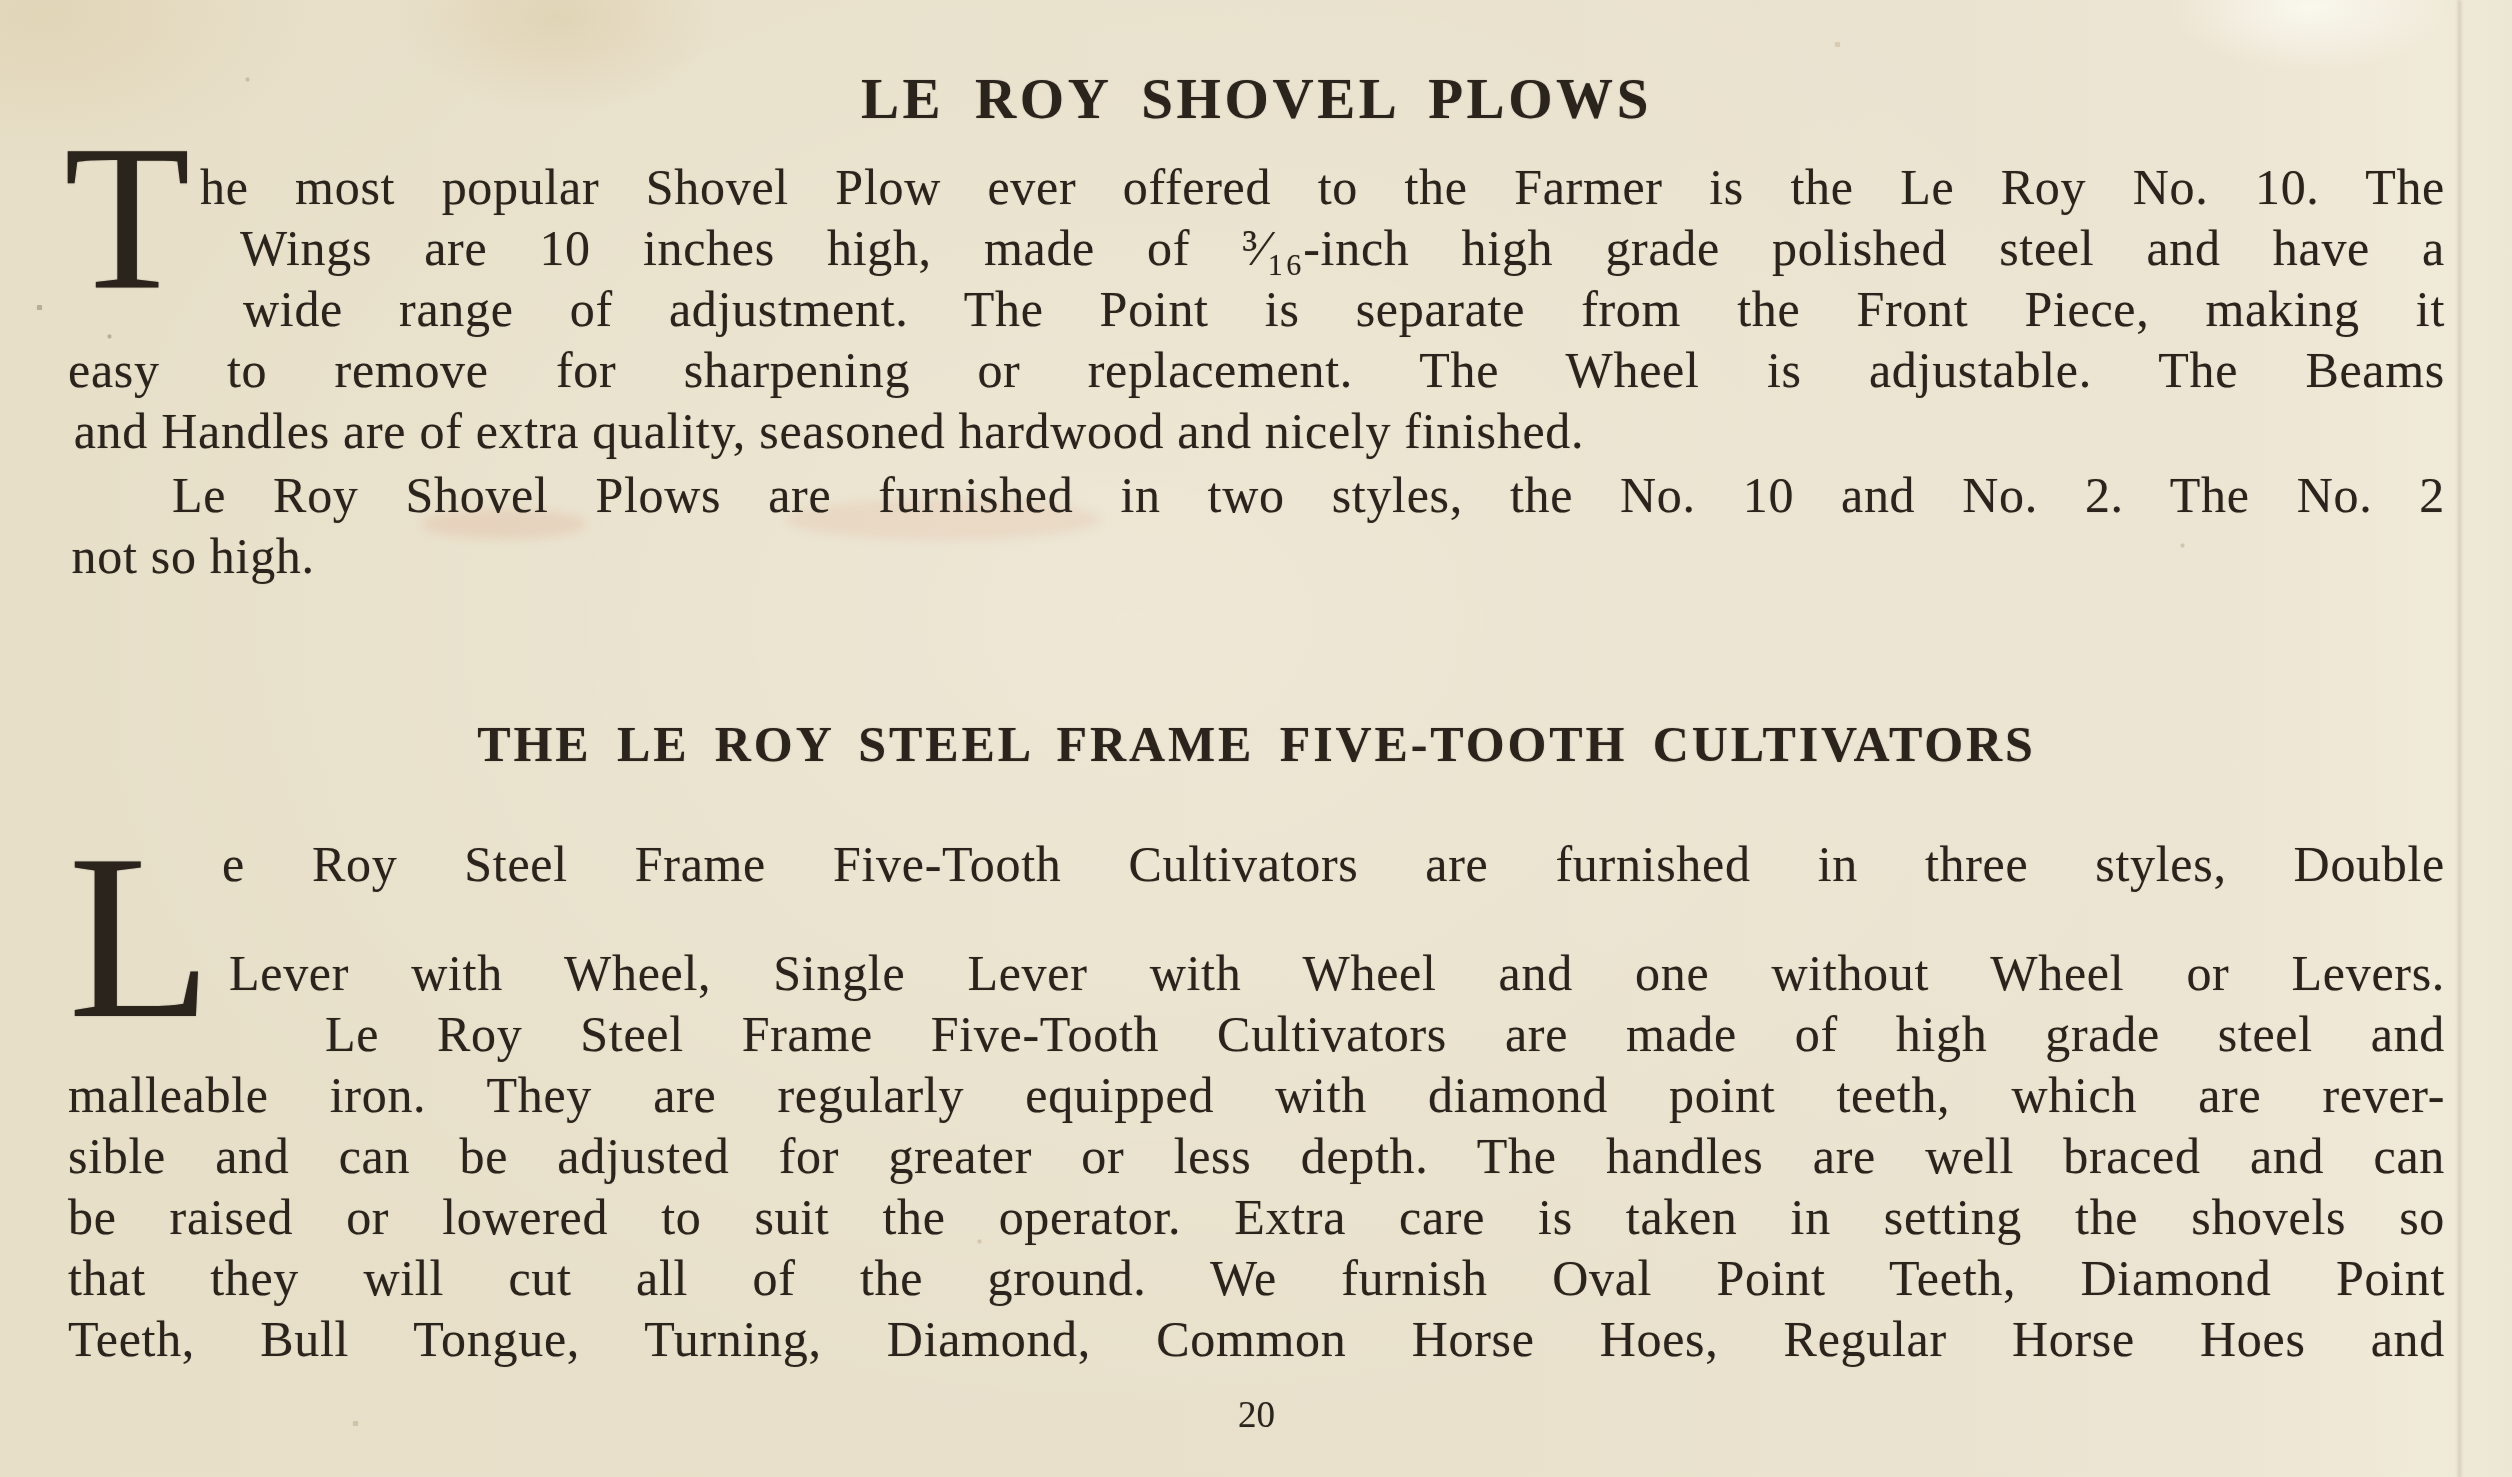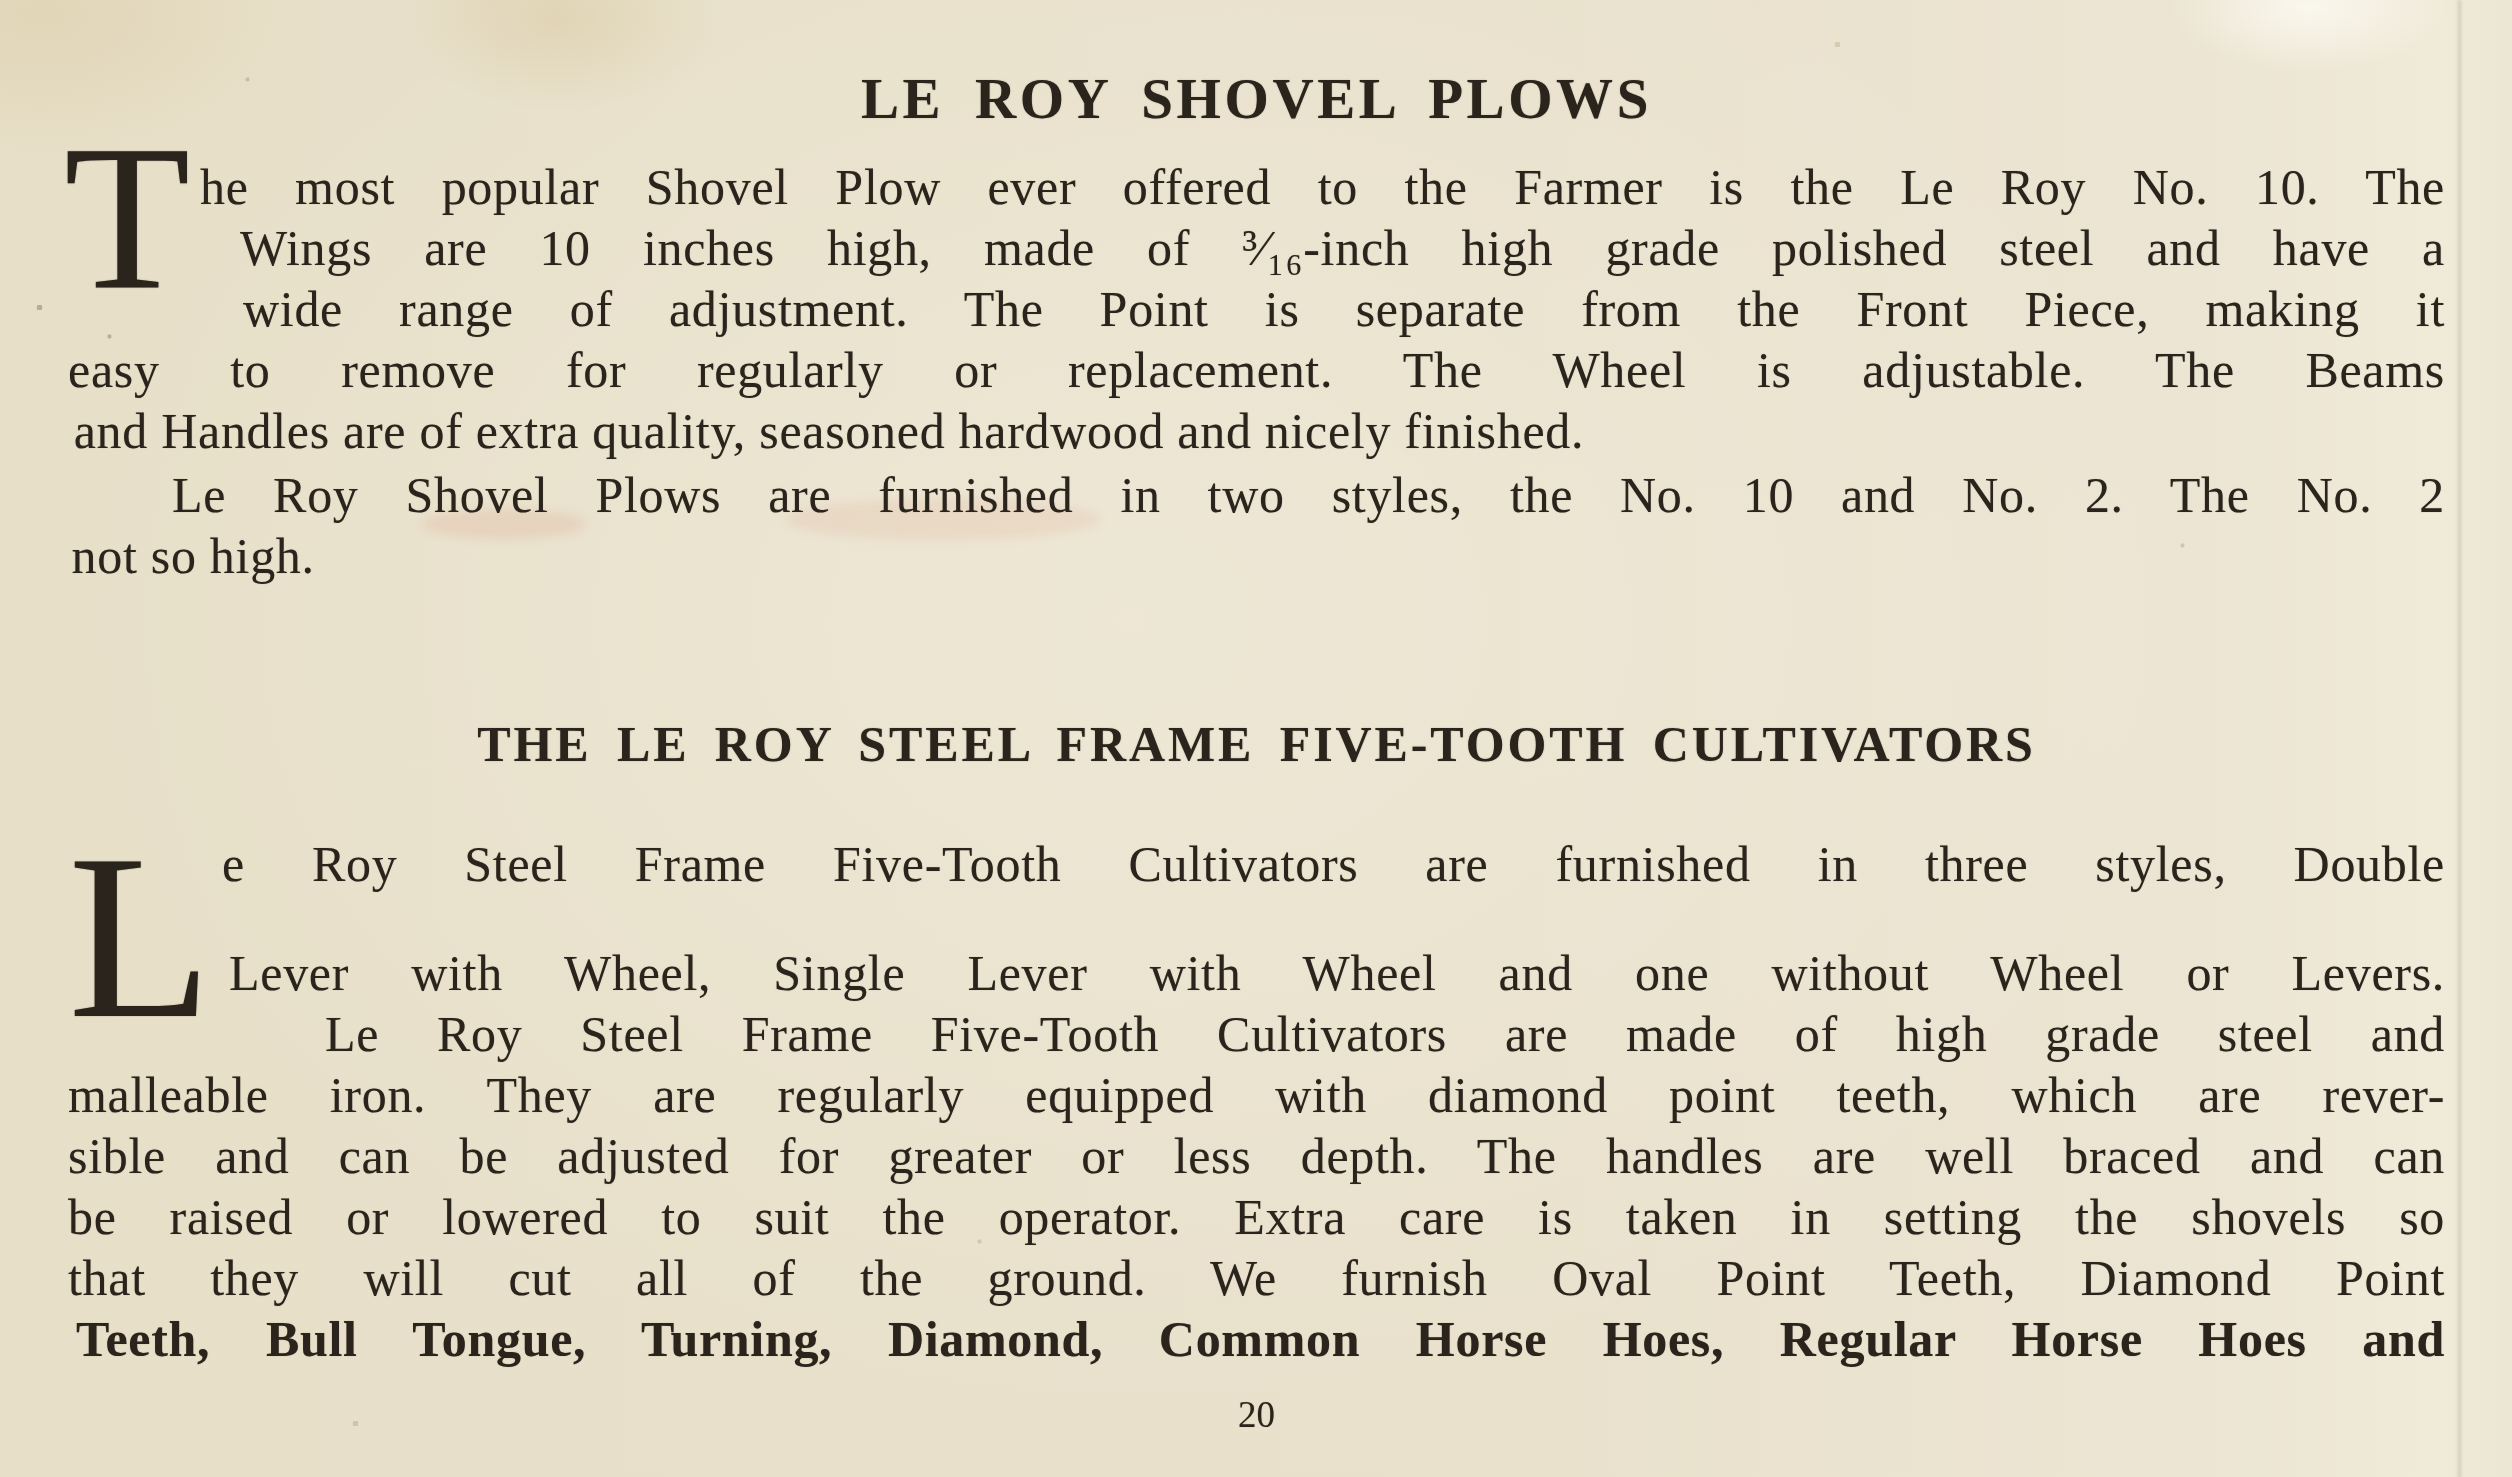--- a/index.html
+++ b/index.html
@@ -82,39 +82,39 @@
   <div class="dropcap dc-l">L</div>
 
   <div class="content">
 
     <h1>LE ROY SHOVEL PLOWS</h1>
 
     <div class="para p1">
       <div class="bl j" style="margin-left:132px;">he most popular Shovel Plow ever offered to the Farmer is the Le Roy No. 10.  The</div>
       <div class="bl j" style="margin-left:172px;">Wings are 10 inches high, made of ³⁄₁₆-inch high grade polished steel and have a</div>
       <div class="bl j" style="margin-left:175px;">wide range of adjustment.  The Point is separate from the Front Piece, making it</div>
-      <div class="bl j" style="margin-left:0;">easy to remove for regularly or replacement.  The Wheel is adjustable.  The Beams</div>
+      <div class="bl j" style="margin-left:0;">easy to remove for sharpening or replacement.  The Wheel is adjustable.  The Beams</div>
       <div class="bl l" style="margin-left:5.7px;">and Handles are of extra quality, seasoned hardwood and nicely finished.</div>
     </div>
 
     <div class="para p2">
       <div class="bl j" style="margin-left:104px;">Le Roy Shovel Plows are furnished in two styles, the No. 10 and No. 2.  The No. 2</div>
       <div class="bl l" style="margin-left:3.6px;">not so high.</div>
     </div>
 
     <h2>THE LE ROY STEEL FRAME FIVE-TOOTH CULTIVATORS</h2>
 
     <div class="para p3">
       <div class="bl j" style="margin-left:154px;">e Roy Steel Frame Five-Tooth Cultivators are furnished in three styles, Double</div>
       <div class="bl j" style="margin-left:161px;margin-top:48px;">Lever with Wheel, Single Lever with Wheel and one without Wheel or Levers.</div>
       <div class="bl j" style="margin-left:257px;">Le Roy Steel Frame Five-Tooth Cultivators are made of high grade steel and</div>
       <div class="bl j" style="margin-left:0;">malleable iron.  They are regularly equipped with diamond point teeth, which are rever-</div>
       <div class="bl j" style="margin-left:0;">sible and can be adjusted for greater or less depth.  The handles are well braced and can</div>
       <div class="bl j" style="margin-left:0;">be raised or lowered to suit the operator.  Extra care is taken in setting the shovels so</div>
       <div class="bl j" style="margin-left:0;">that they will cut all of the ground.  We furnish Oval Point Teeth, Diamond Point</div>
-      <div class="bl j" style="margin-left:8px;font-weight:bold;">Teeth, Bull Tongue, Turning, Diamond, Common Horse Hoes, Regular Horse Hoes and</div>
+      <div class="bl j" style="margin-left:0;">Teeth, Bull Tongue, Turning, Diamond, Common Horse Hoes, Regular Horse Hoes and</div>
     </div>
 
     <div class="pagenum">20</div>
 
   </div>
 </div>
 
 
 </body></html>

